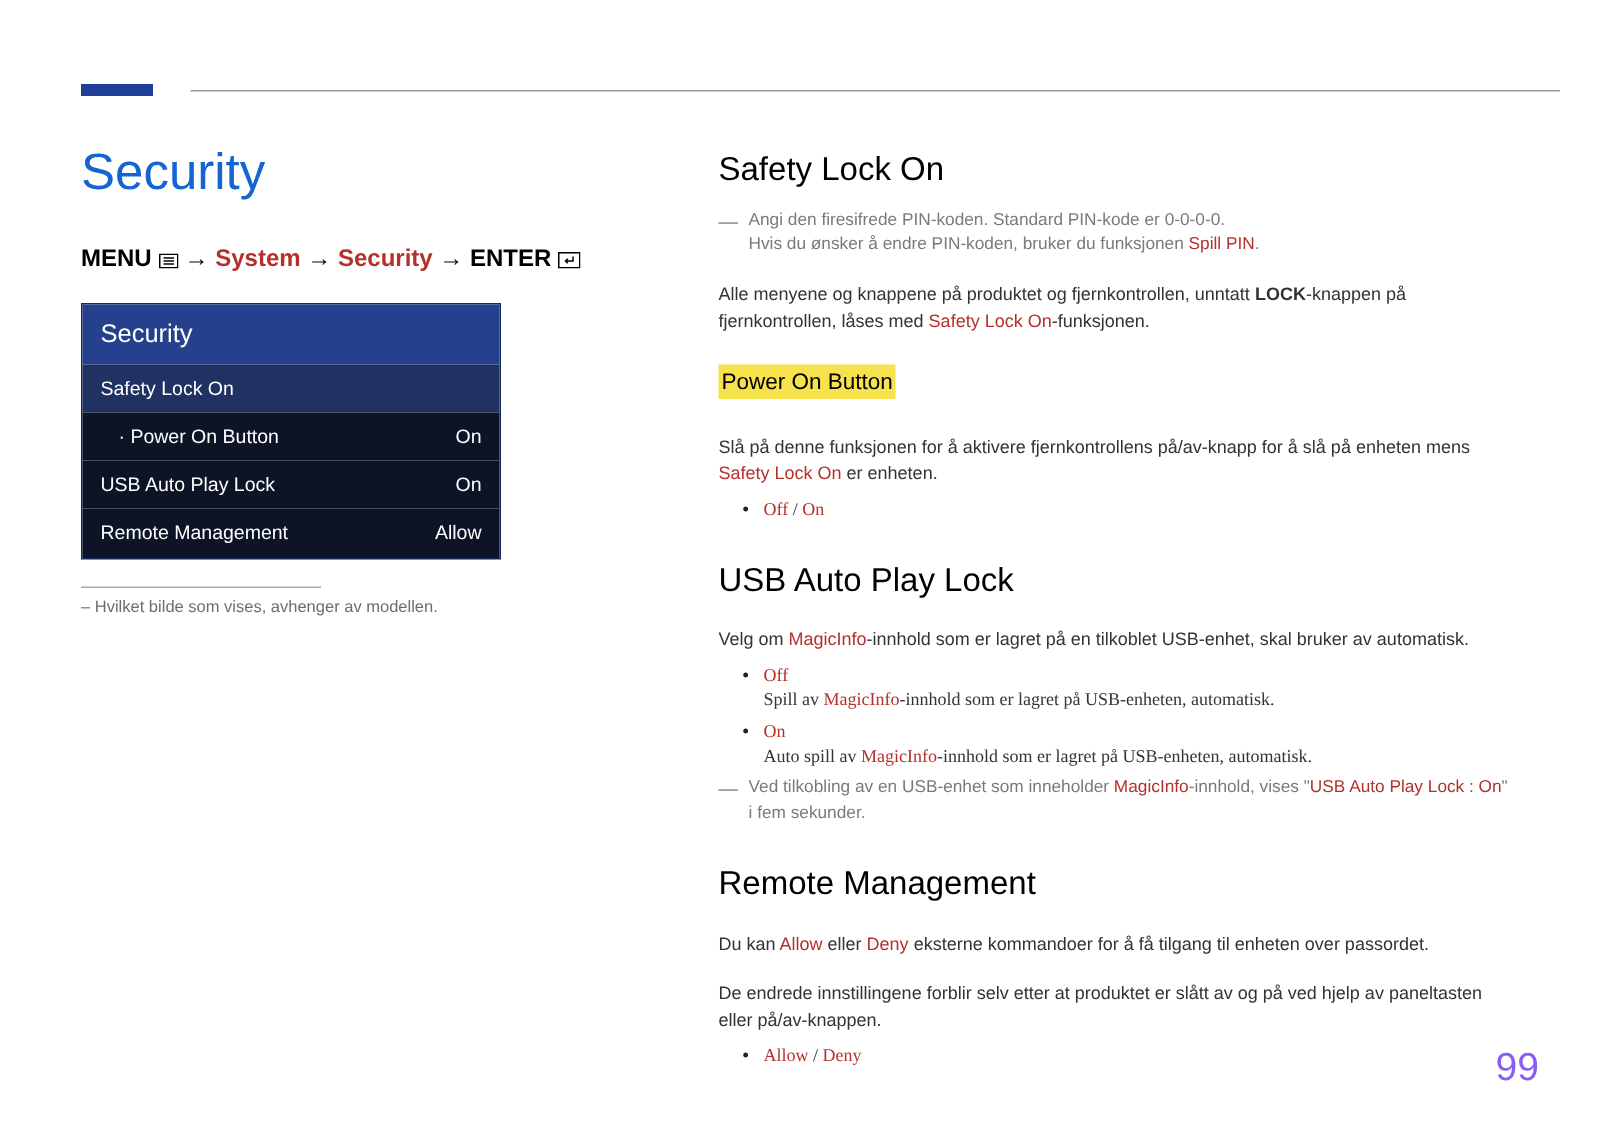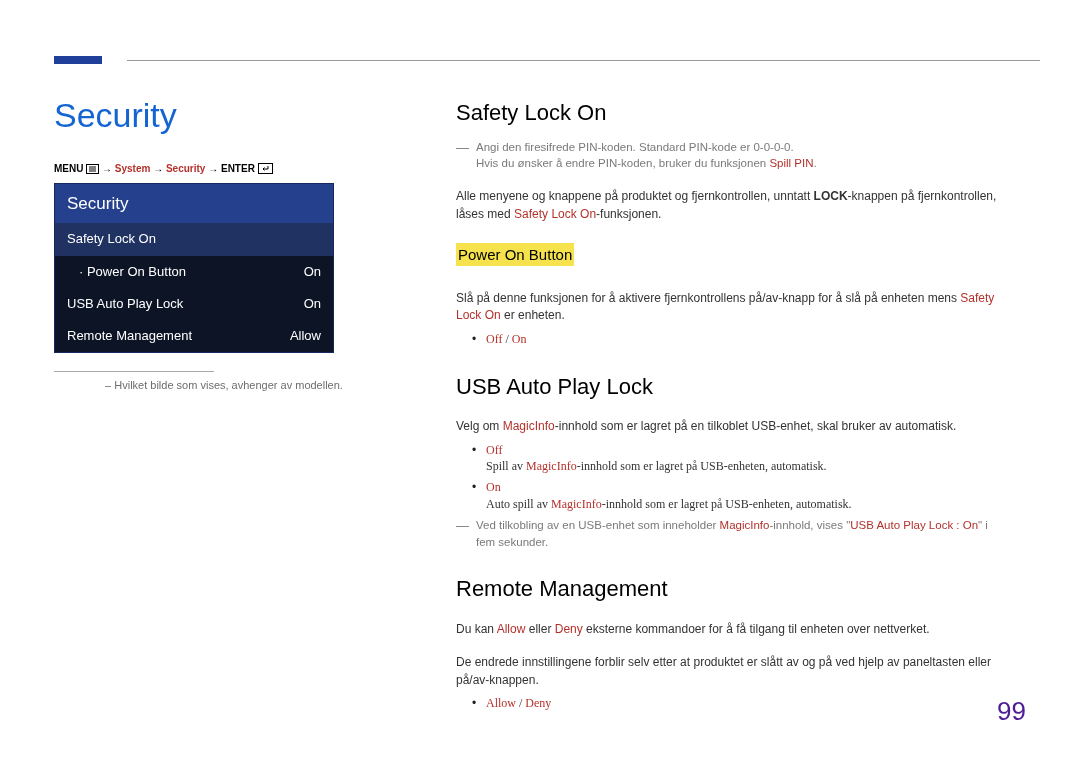--- a/index.html
+++ b/index.html
@@ -27,36 +27,37 @@
     right: 40px;
     top: 60px;
     border-top: 1px solid #999;
   }
   .body {
     position: absolute;
     left: 54px;
     top: 92px;
     right: 70px;
     display: flex;
+    gap: 23px;
   }
   .leftcol {
     width: 340px;
     flex: none;
   }
   .page-title {
     font-size: 34px;
     font-weight: 400;
     color: #1464d2;
     margin-bottom: 22px;
   }
   .breadcrumb {
-    font-size: 10px;
+    font-size: 16px;
     font-weight: bold;
     color: #000;
-    margin-bottom: 7px;
+    margin-bottom: 18px;
   }
   .breadcrumb .red { color: #b4312b; font-weight: bold; }
   .menu-panel {
     width: 280px;
     border: 1px solid #152860;
   }
   .menu-header {
     background: #25418e;
     color: #fff;
     font-size: 17px;
@@ -81,21 +82,20 @@
   .menu-row.noind .lbl::before { content: ""; }
   .note-divider {
     margin-top: 18px;
     width: 160px;
     border-top: 1px solid #aaa;
     margin-bottom: 6px;
   }
   .note {
     font-size: 11px;
     color: #6d6d6d;
-    text-align: center;
   }
   .rightcol {
     flex: 1;
     margin-left: 62px;
   }
   .h2 {
     font-size: 22px;
     font-weight: 400;
     color: #000;
     margin-top: 6px;
@@ -134,21 +134,21 @@
     margin-bottom: 4px;
     margin-left: 16px;
   }
   .bullet .dot { flex: none; width: 14px; }
   .bullet .bt { flex: 1; color: #333; font-family: Liberation Serif, serif; }
   .page-num {
     position: absolute;
     right: 54px;
     bottom: 34px;
     font-size: 26px;
-    color: #4c1d95;
+    color: #8b5cf6;
     font-weight: 300;
   }
   svg.menu-icon { vertical-align: -2px; }
 </style>
 </head>
 <body>
 
 <div class="top-marker"></div>
 <div class="hr-top"></div>
 
@@ -240,21 +240,21 @@
     </div>
     <div class="footnote">
       <span class="dash">―</span>
       <div>
         <span>Ved tilkobling av en USB-enhet som inneholder </span><span class="red">MagicInfo</span><span>-innhold, vises "</span><span class="red">USB Auto Play Lock : On</span><span>" i fem sekunder.</span>
       </div>
     </div>
 
     <div class="h2 mt">Remote Management</div>
     <div class="para">
-      <span>Du kan </span><span class="red">Allow</span><span> eller </span><span class="red">Deny</span><span> eksterne kommandoer for å få tilgang til enheten over nettverket.</span>
+      <span>Du kan </span><span class="red">Allow</span><span> eller </span><span class="red">Deny</span><span> eksterne kommandoer for å få tilgang til enheten over passordet.</span>
     </div>
     <div class="para">De endrede innstillingene forblir selv etter at produktet er slått av og på ved hjelp av paneltasten eller på/av-knappen.</div>
     <div class="bullet">
       <span class="dot">•</span>
       <span class="bt"><span class="red">Allow</span><span> / </span><span class="red">Deny</span></span>
     </div>
   </div>
 </div>
 
 <div class="page-num">99</div>

